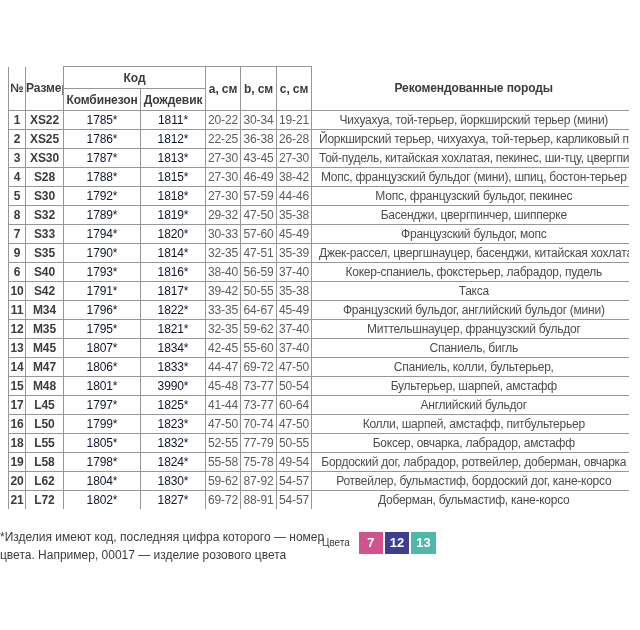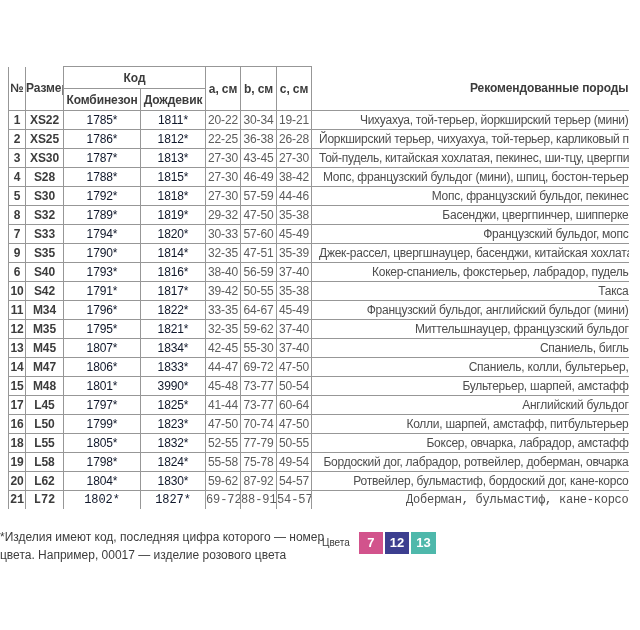--- a/index.html
+++ b/index.html
@@ -6,23 +6,23 @@
   .page{position:relative;width:640px;height:630px;background:#ffffff;overflow:hidden;
         font-family:"Liberation Sans",sans-serif;color:#3f3f3f;}
   table.size-chart{position:absolute;left:8px;top:66px;width:620px;border-collapse:collapse;
         table-layout:fixed;letter-spacing:-0.1px;}
   th,td{border:1px solid #979797;padding:0;font-size:12px;text-align:center;
         color:#5c5c5c;overflow:hidden;white-space:nowrap;}
   thead tr.h1 th{height:21px;}
   thead tr.h2 th{height:21px;margin-top:14px;}
   thead th{font-weight:bold;color:#3c3c3c;}
   th.open-top{border-top:none;}
-  th.breeds-h,td.breeds-c{border-right:none;text-align:right;padding-left:7px;}
+  th.breeds-h,td.breeds-c{border-right:none;text-align:center;padding-left:7px;}
   tbody td{height:18px;}
-  tbody tr:last-child td{border-bottom:none;font-family:Liberation Mono, monospace;}
+  tbody tr:last-child td{border-bottom:none;}
   td.num-c{font-weight:bold;color:#3c3c3c;}
   td.size-c{font-weight:bold;color:#3c3c3c;}
   td.code-c{color:#0f172a;}
   td.breeds-c{color:#4d4d4d;letter-spacing:-0.25px;}
   .footnote{position:absolute;left:0;top:529px;width:354px;font-size:12px;
         line-height:1.48;color:#3c3c3c;}
   .legend{position:absolute;left:322px;top:532px;display:flex;align-items:flex-start;}
   .legend-label{font-size:10px;color:#3c3c3c;margin-right:9px;line-height:22px;}
   .swatches{display:flex;}
   .swatch{height:22px;min-width:14px;padding:0 5px;margin-right:2px;color:#ffffff;
@@ -179,21 +179,21 @@
       <td>59-62</td>
       <td>37-40</td>
       <td class="breeds-c">Миттельшнауцер, французский бульдог</td>
     </tr>
         <tr>
       <td class="num-c">13</td>
       <td class="size-c">M45</td>
       <td class="code-c">1807*</td>
       <td class="code-c">1834*</td>
       <td>42-45</td>
-      <td>55-30</td>
+      <td>55-60</td>
       <td>37-40</td>
       <td class="breeds-c">Спаниель, бигль</td>
     </tr>
         <tr>
       <td class="num-c">14</td>
       <td class="size-c">M47</td>
       <td class="code-c">1806*</td>
       <td class="code-c">1833*</td>
       <td>44-47</td>
       <td>69-72</td>

